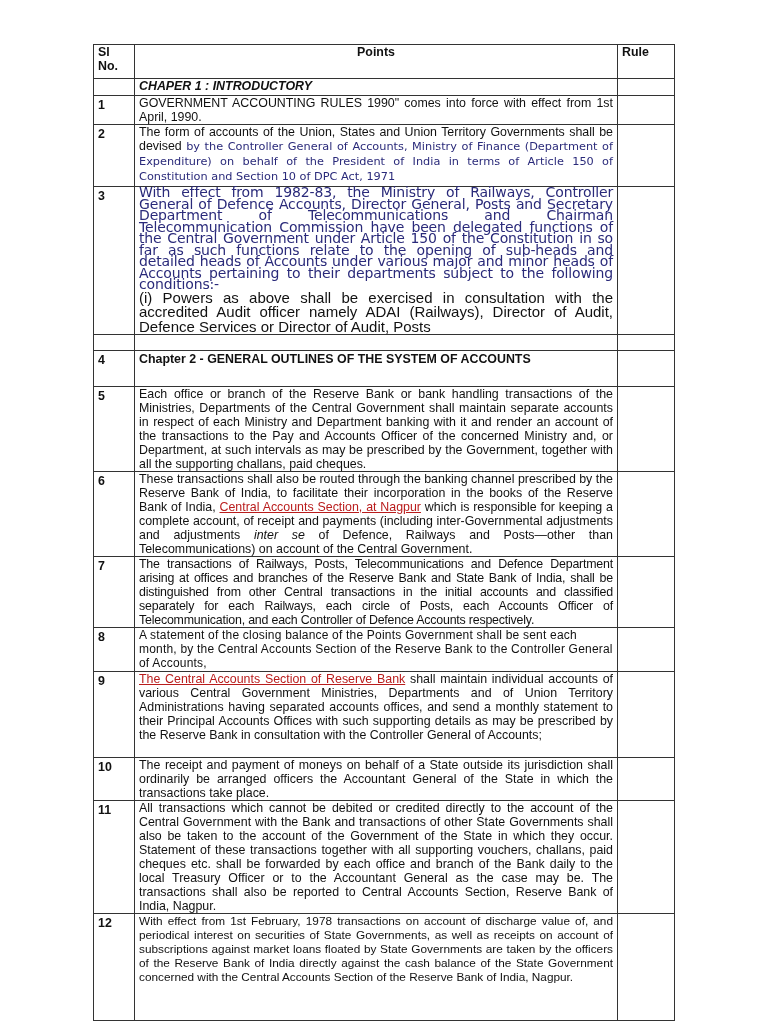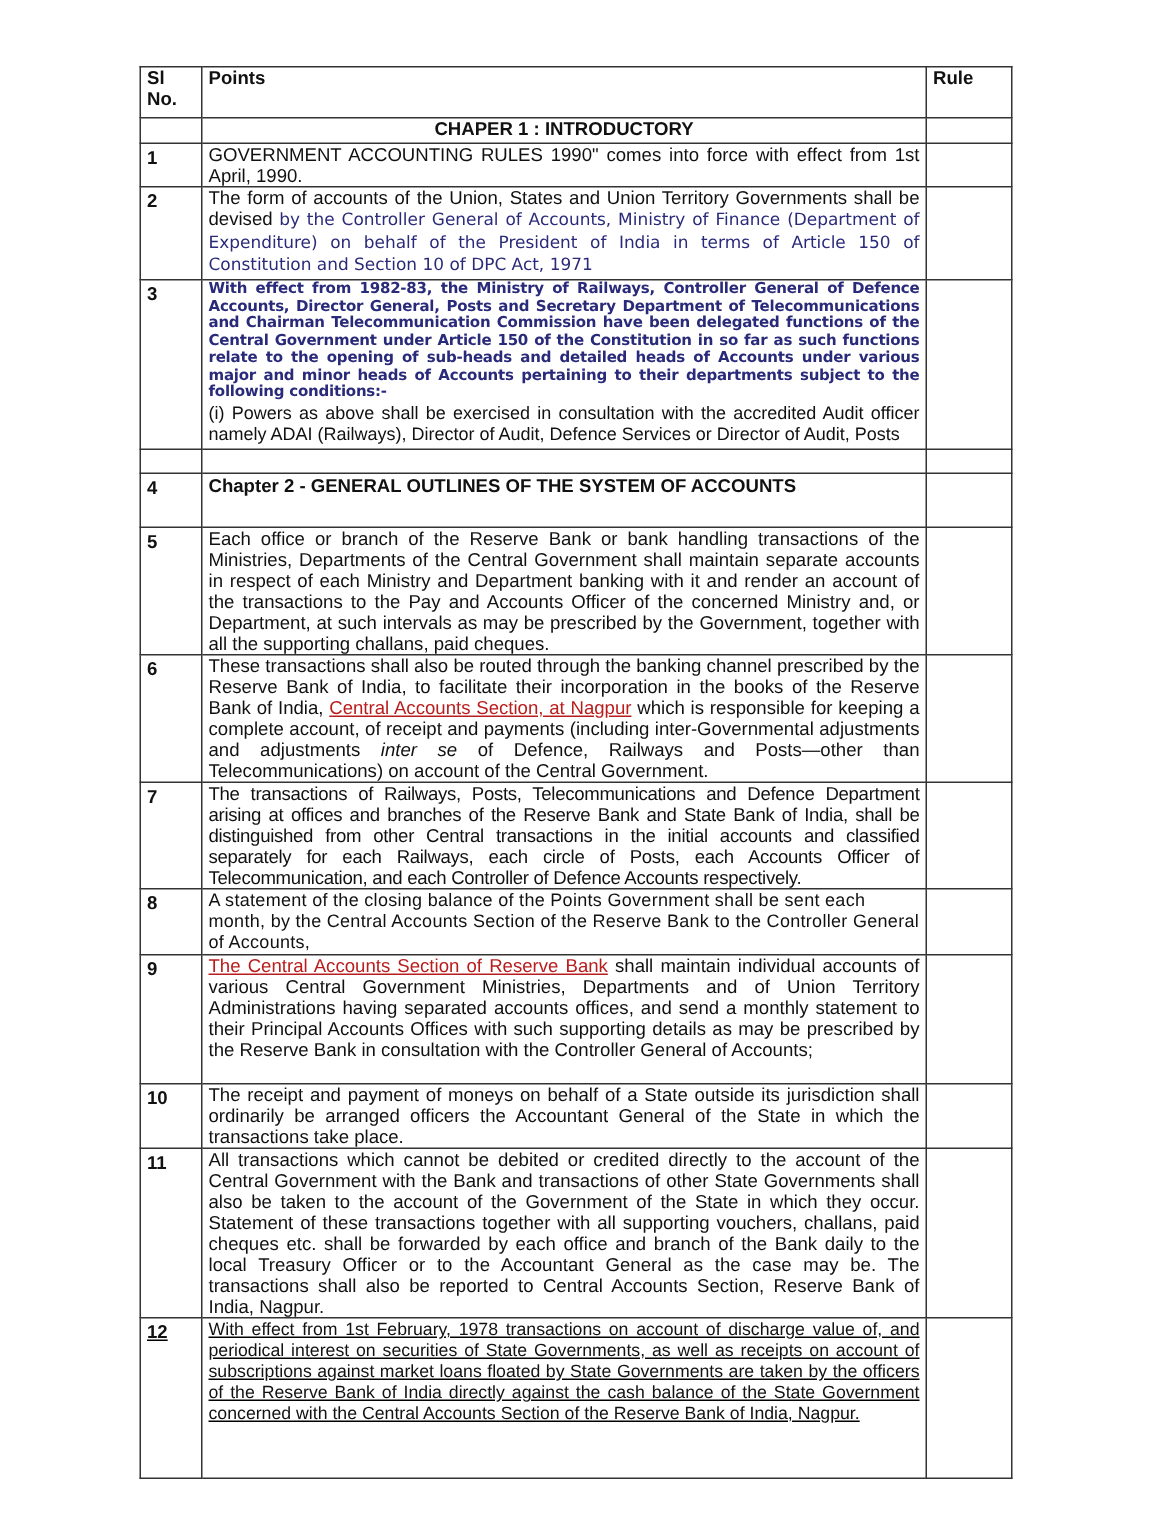--- a/index.html
+++ b/index.html
@@ -8,29 +8,29 @@
     position:absolute; left:93px; top:44px; width:581px;
     border-collapse:collapse; table-layout:fixed;
     border:1.5px solid #222;
   }
   table.doc td, table.doc th {
     border:1px solid #333; vertical-align:top; padding:0 4px;
     font-family:"Liberation Sans", sans-serif; font-size:12.4px; line-height:14px; color:#111;
   }
   col.c1 { width:41px; } col.c2 { width:483px; } col.c3 { width:57px; }
   .hdr { font-family:"DejaVu Sans", sans-serif; font-weight:bold; font-size:11px; line-height:16px;margin-left:38px; }
-  .hdr-center { }
+  .hdr-center { text-align:center; }
   .sl { font-family:"DejaVu Sans", sans-serif; font-weight:bold; font-size:11px; padding-top:2px !important; }
   .pts { text-align:justify; }
-  .ch1 { text-align:center; font-family:"DejaVu Sans", sans-serif; font-weight:bold; font-size:10.5px; line-height:16px; }
+  .ch1 { font-family:"DejaVu Sans", sans-serif; font-weight:bold; font-size:10.5px; line-height:16px;font-style:italic; }
   .ch2 { text-align:left; font-weight:bold; font-size:15px; line-height:18px; color:#1b1b8a; padding-top:1px !important; }
   .blue { color:#2a2a7a; font-family:"DejaVu Sans", sans-serif; font-size:11.3px; line-height:15px; }
-  .blue-small { color:#2a2a7a; font-family:"DejaVu Sans", sans-serif; font-size:10px; line-height:11.5px; letter-spacing:-0.15px;font-weight:bold; }
+  .blue-small { color:#2a2a7a; font-family:"DejaVu Sans", sans-serif; font-size:14px; line-height:11.5px; letter-spacing:-0.15px; }
   .red-link { color:#b91c1c; text-decoration:underline; }
-  .sub { font-size:12px; line-height:14.5px; }
+  .sub { font-size:15px; line-height:14.5px; }
   .mono-spaced { letter-spacing:0.2px; }
 </style>
 </head>
 <body>
 
 <table class="doc">
   <colgroup>
       <col class="c1">
       <col class="c2">
       <col class="c3">
@@ -102,19 +102,19 @@
   <tr style="height:43px;">
     <td class="sl">10</td>
     <td class="pts">The receipt and payment of moneys on behalf of a State outside its jurisdiction shall ordinarily be arranged officers the Accountant General of the State in which the transactions take place.</td>
     <td></td>
   </tr>
   <tr style="height:110px;">
     <td class="sl">11</td>
     <td class="pts">All transactions which cannot be debited or credited directly to the account of the Central Government with the Bank and transactions of other State Governments shall also be taken to the account of the Government of the State in which they occur. Statement of these transactions together with all supporting vouchers, challans, paid cheques etc. shall be forwarded by each office and branch of the Bank daily to the local Treasury Officer or to the Accountant General as the case may be. The  transactions shall also be reported to Central Accounts Section, Reserve Bank of India, Nagpur.</td>
     <td></td>
   </tr>
-  <tr style="height:107px;text-decoration:underline;">
+  <tr style="height:107px;">
     <td class="sl">12</td>
     <td class="pts blue" style="font-size:11.8px;">With effect from 1st February, 1978 transactions on account of discharge value of, and periodical interest on securities of State Governments, as well as receipts on account of subscriptions against market loans floated by State Governments are taken by the officers of the Reserve Bank of India directly against the cash balance of the State Government concerned with the Central Accounts Section of the Reserve Bank of India, Nagpur.</td>
     <td></td>
   </tr>
 </tbody>
   </table>
 
 </body></html>

